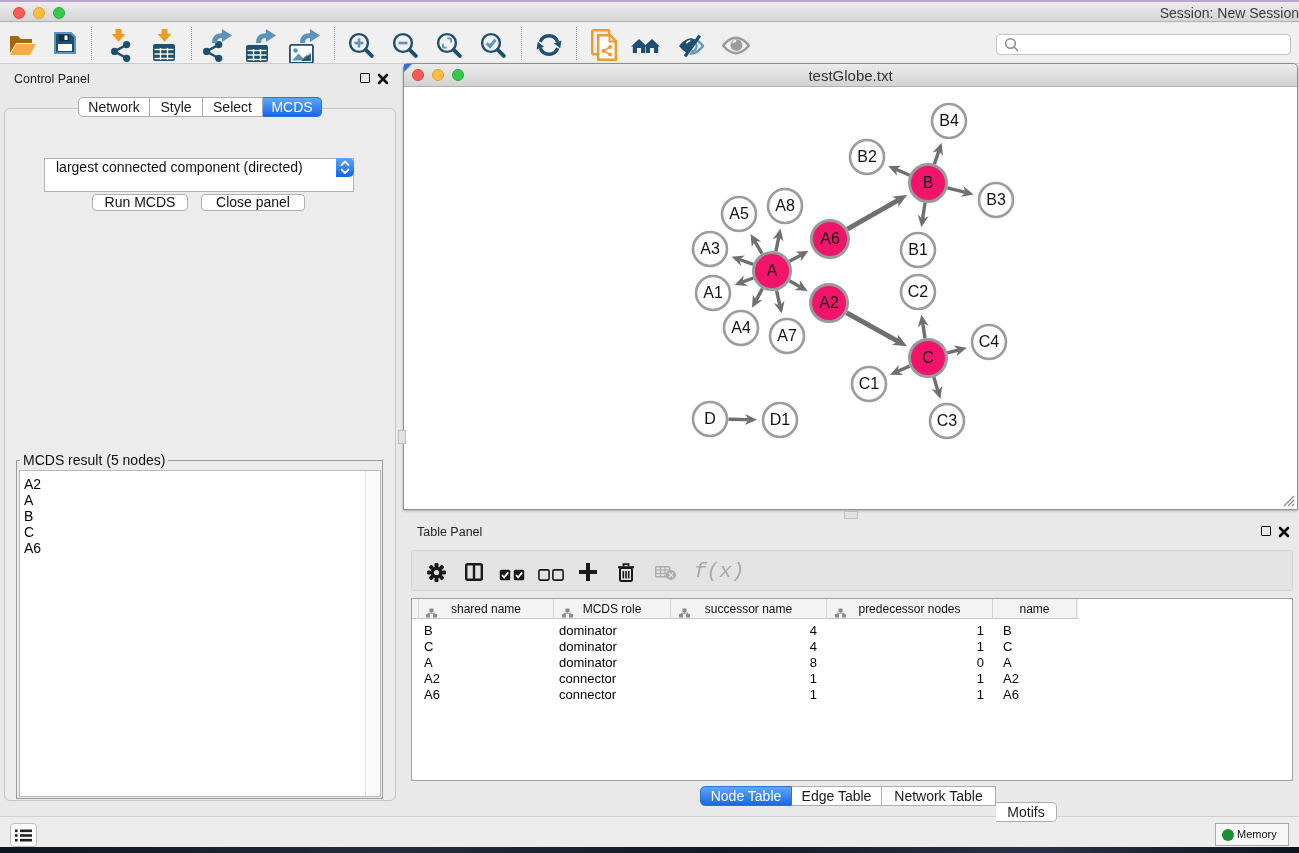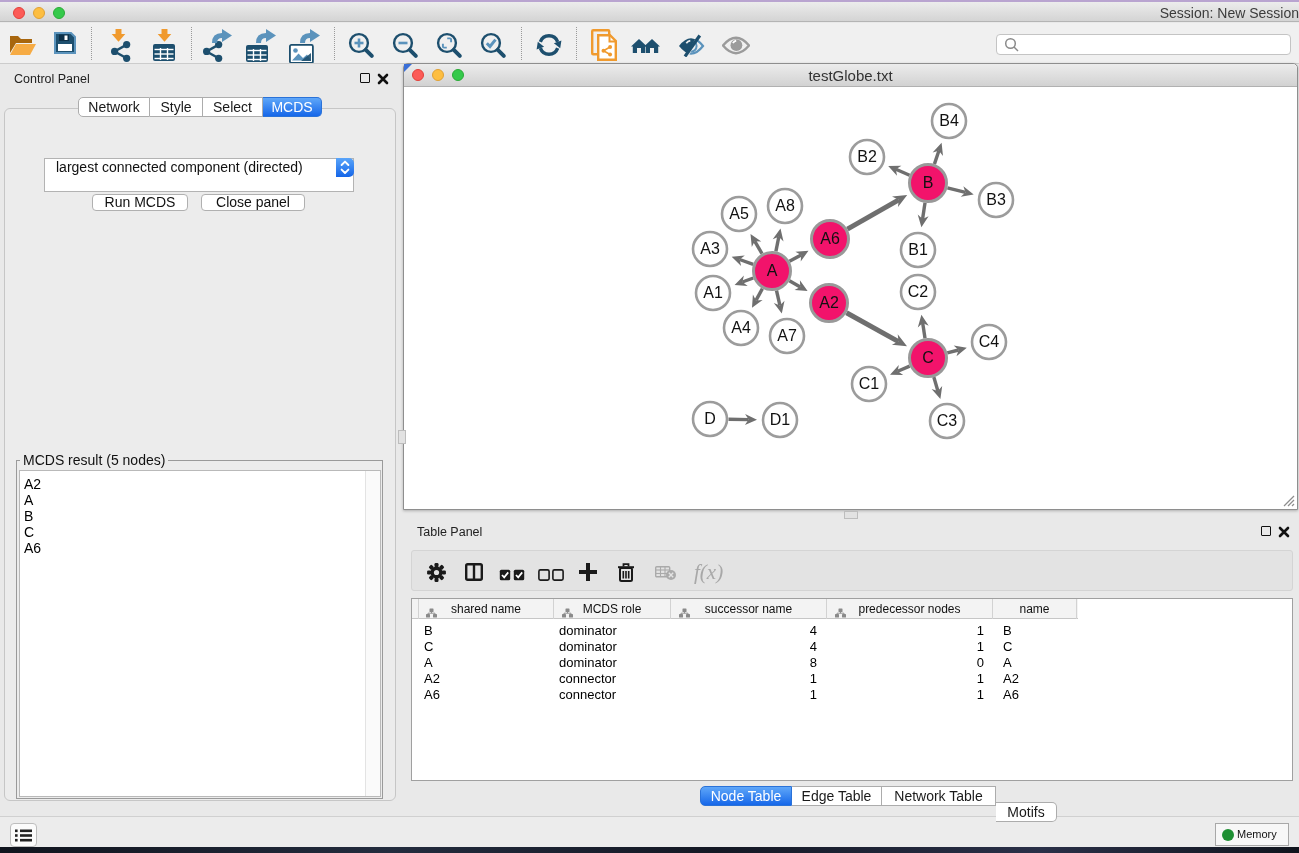--- a/index.html
+++ b/index.html
@@ -453,21 +453,21 @@
           <rect x="0.7" y="2.7" width="14" height="10" rx="1" fill="none" stroke="#aaaaaa" stroke-width="1.4"></rect>
           <g stroke="#aaaaaa" stroke-width="1.1">
             <line x1="1" y1="6" x2="14.5" y2="6"></line>
             <line x1="1" y1="9.5" x2="14.5" y2="9.5"></line>
             <line x1="5.5" y1="3" x2="5.5" y2="13"></line>
             <line x1="10" y1="3" x2="10" y2="13"></line>
           </g>
           <circle cx="16" cy="11" r="5" fill="#aaaaaa"></circle>
           <path d="M13.8 8.8 L18.2 13.2 M18.2 8.8 L13.8 13.2" stroke="#e3e3e3" stroke-width="1.4"></path>
         </svg></div>
-      <div class="abs" style="left:282px;top:9px;font-family:Liberation Serif, serif;font-style:italic;font-size:21px;color:#a8a8a8;">f(x)</div>
+      <div class="abs" style="left:282px;top:9px;font-family:Liberation Mono, monospace;font-style:italic;font-size:21px;color:#a8a8a8;">f(x)</div>
     </div>
   <div id="ttable">
     <div id="thead" style="left:0px;width:666px;">
         <div class="hcol" style="left:6px;width:136px;border-left:1px solid #d2d2d2;">shared name</div>
         <div class="abs" style="left:14px;top:5px;"><svg width="11" height="10" style="">
             <g fill="#8a8a8a">
               <rect x="3.5" y="0.5" width="4" height="3.6" rx="0.6"></rect>
               <rect x="0" y="6" width="4" height="3.6" rx="0.6"></rect>
               <rect x="7" y="6" width="4" height="3.6" rx="0.6"></rect>
             </g>

